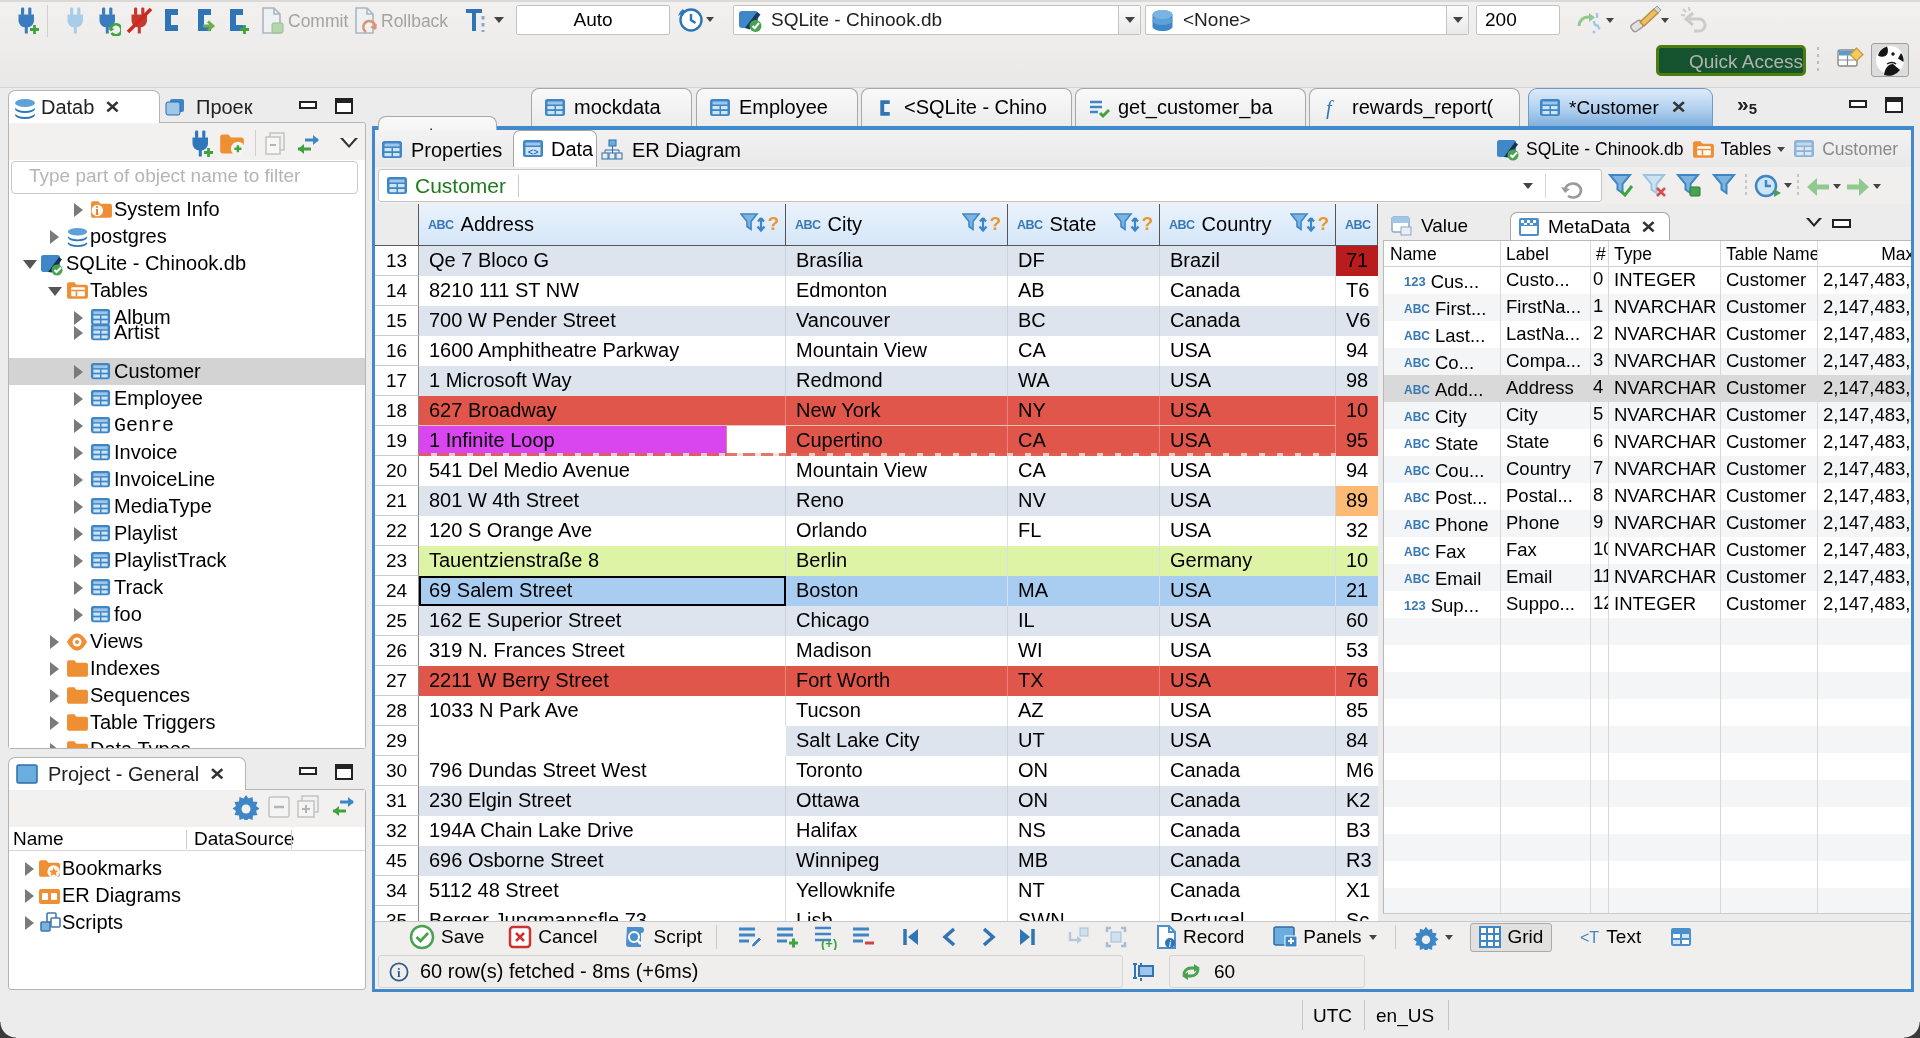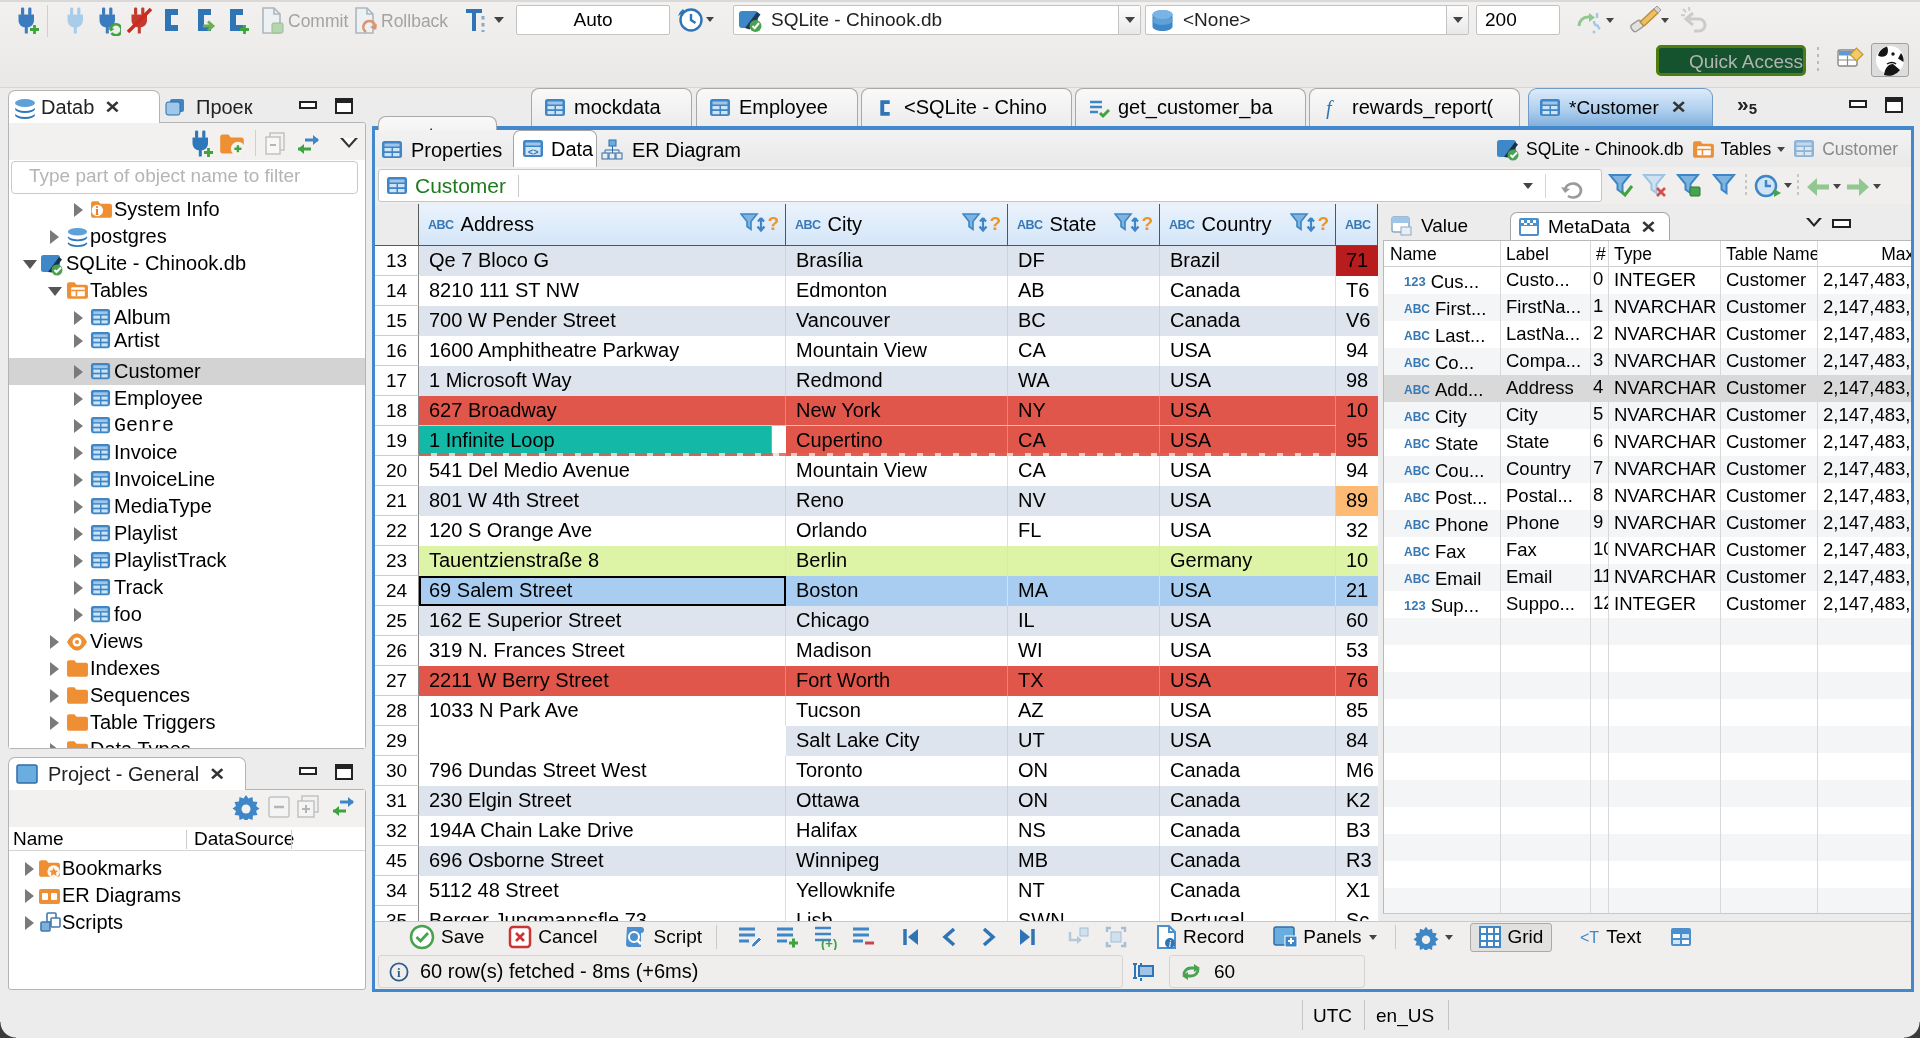--- a/index.html
+++ b/index.html
@@ -264,21 +264,21 @@
 <svg class="abs" style="left:81px;top:3px;opacity:1" width="21" height="21" viewBox="0 0 22 22">
         <rect x="1" y="2" width="20" height="17" rx="2.5" fill="#3e86c6"></rect>
         <rect x="3.5" y="9" width="7" height="3.2" fill="#cfe4f5"></rect>
         <rect x="12" y="9" width="6.5" height="3.2" fill="#cfe4f5"></rect>
         <rect x="3.5" y="14" width="7" height="3.2" fill="#cfe4f5"></rect>
         <rect x="12" y="14" width="6.5" height="3.2" fill="#cfe4f5"></rect>
         <rect x="3.5" y="4.5" width="15" height="3" fill="#9fc6e8"></rect>
       </svg>
 <div class="ttext" style="left:105px;">Album</div>
 </div>
-<div class="trow" style="top:131px;">
+<div class="trow" style="top:123px;">
 <div class="tarrow" style="left:65px;"></div>
 <svg class="abs" style="left:81px;top:3px;opacity:1" width="21" height="21" viewBox="0 0 22 22">
         <rect x="1" y="2" width="20" height="17" rx="2.5" fill="#3e86c6"></rect>
         <rect x="3.5" y="9" width="7" height="3.2" fill="#cfe4f5"></rect>
         <rect x="12" y="9" width="6.5" height="3.2" fill="#cfe4f5"></rect>
         <rect x="3.5" y="14" width="7" height="3.2" fill="#cfe4f5"></rect>
         <rect x="12" y="14" width="6.5" height="3.2" fill="#cfe4f5"></rect>
         <rect x="3.5" y="4.5" width="15" height="3" fill="#9fc6e8"></rect>
       </svg>
 <div class="ttext" style="left:105px;">Artist</div>
@@ -777,21 +777,21 @@
 <div class="gcell" style="left:633px;top:162px;width:152px;background:#dde4ed;border-right:1px solid #c9d4de;">WA</div>
 <div class="gcell" style="left:785px;top:162px;width:176px;background:#dde4ed;border-right:1px solid #c9d4de;">USA</div>
 <div class="gcell" style="left:961px;top:162px;width:42px;background:#dde4ed;">98</div>
 <div class="rnum" style="left:0;top:192px;">18</div>
 <div class="gcell" style="left:44px;top:192px;width:367px;background:#e0564a;border-right:1px solid #e88478;">627 Broadway</div>
 <div class="gcell" style="left:411px;top:192px;width:222px;background:#e0564a;border-right:1px solid #e88478;">New York</div>
 <div class="gcell" style="left:633px;top:192px;width:152px;background:#e0564a;border-right:1px solid #e88478;">NY</div>
 <div class="gcell" style="left:785px;top:192px;width:176px;background:#e0564a;border-right:1px solid #e88478;">USA</div>
 <div class="gcell" style="left:961px;top:192px;width:42px;background:#e0564a;">10</div>
 <div class="rnum" style="left:0;top:222px;">19</div>
-<div class="gcell" style="left:44px;top:222px;width:353px;background:#14b8a6;border-right:1px solid #e88478;">1 Infinite Loop</div>
+<div class="gcell" style="left:44px;top:222px;width:308px;background:#d946ef;border-right:1px solid #e88478;">1 Infinite Loop</div>
 <div class="gcell" style="left:411px;top:222px;width:222px;background:#e0564a;border-right:1px solid #e88478;">Cupertino</div>
 <div class="gcell" style="left:633px;top:222px;width:152px;background:#e0564a;border-right:1px solid #e88478;">CA</div>
 <div class="gcell" style="left:785px;top:222px;width:176px;background:#e0564a;border-right:1px solid #e88478;">USA</div>
 <div class="gcell" style="left:961px;top:222px;width:42px;background:#e0564a;">95</div>
 <div class="rnum" style="left:0;top:252px;">20</div>
 <div class="gcell" style="left:44px;top:252px;width:367px;background:#fff;border-right:1px solid #d8dfe8;">541 Del Medio Avenue</div>
 <div class="gcell" style="left:411px;top:252px;width:222px;background:#fff;border-right:1px solid #d8dfe8;">Mountain View</div>
 <div class="gcell" style="left:633px;top:252px;width:152px;background:#fff;border-right:1px solid #d8dfe8;">CA</div>
 <div class="gcell" style="left:785px;top:252px;width:176px;background:#fff;border-right:1px solid #d8dfe8;">USA</div>
 <div class="gcell" style="left:961px;top:252px;width:42px;background:#fff;">94</div>

